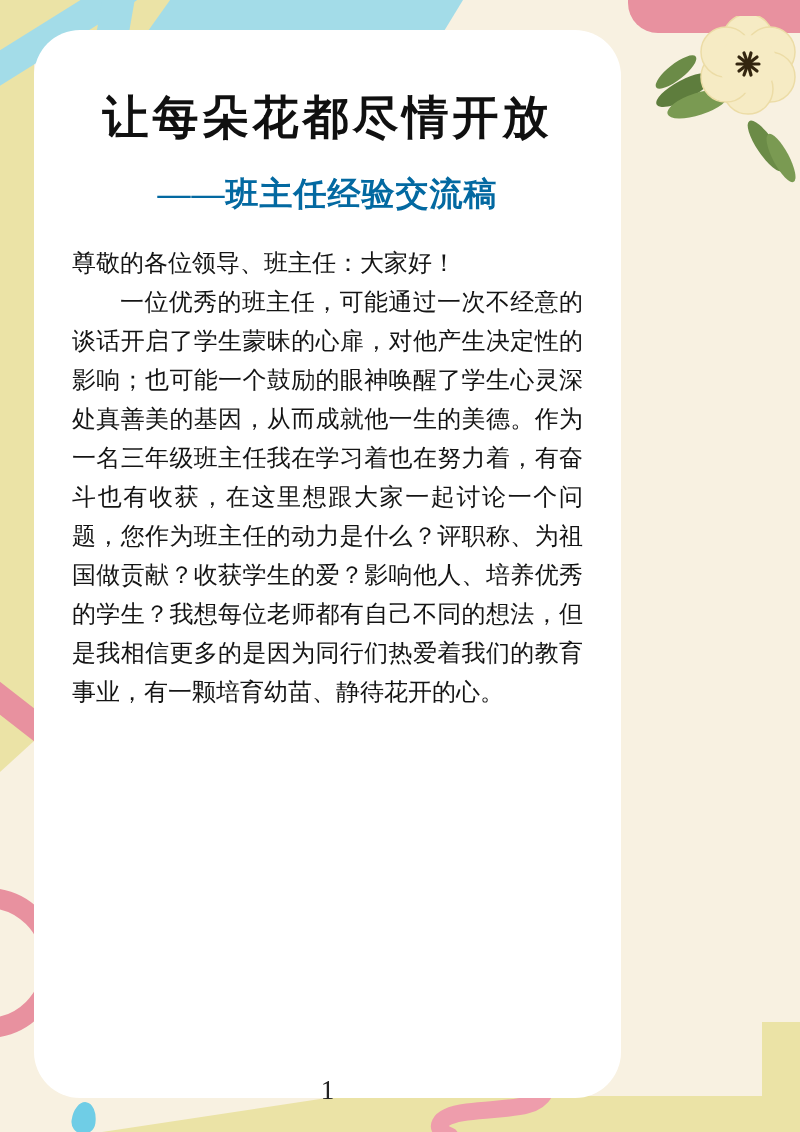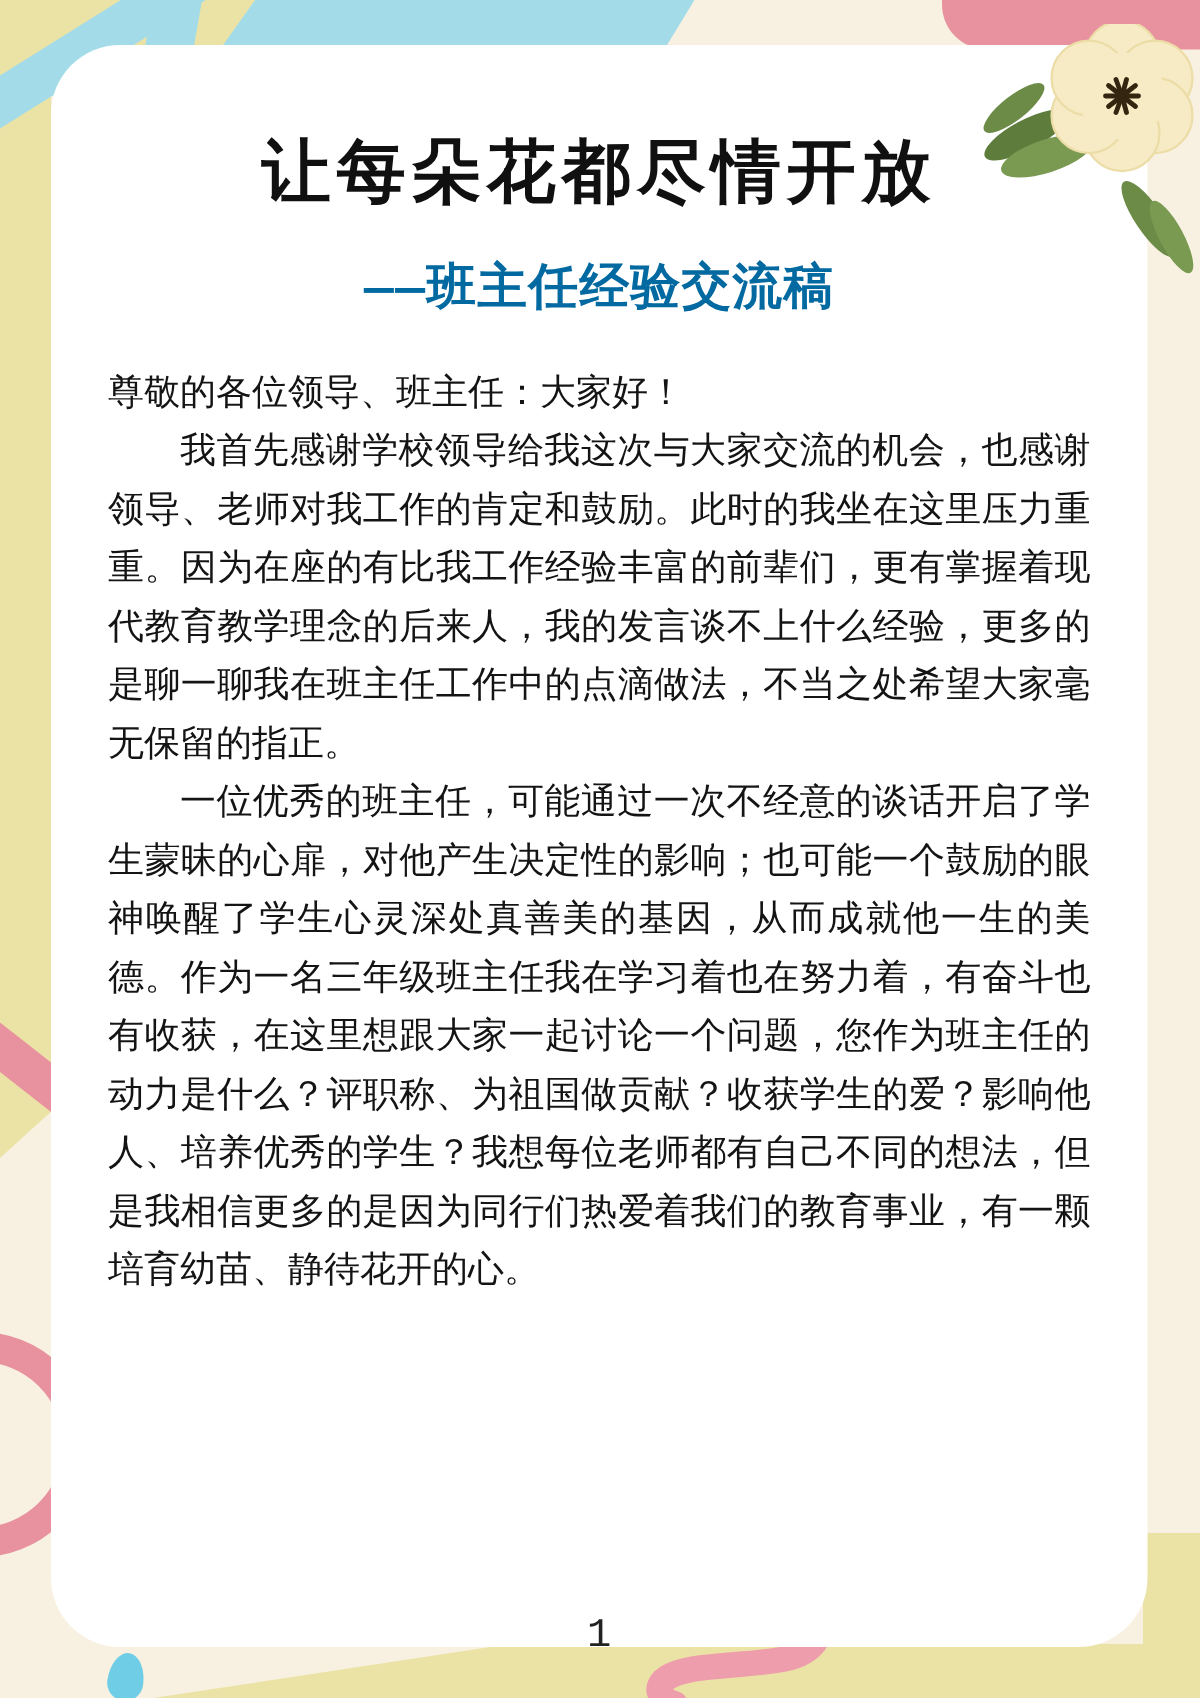--- a/index.html
+++ b/index.html
@@ -26,23 +26,23 @@
     border-radius:50%;box-sizing:border-box;}
   .band-bottom{position:absolute;left:0;top:1096px;width:800px;height:36px;background:#ebe3a6;}
   .strip-right-yellow{position:absolute;left:762px;top:1022px;width:38px;height:80px;background:#ebe3a6;}
   .wedge-cream{position:absolute;left:0;top:1096px;width:340px;height:36px;background:#f8f1e1;
     clip-path:polygon(0 0,100% 0,30% 100%,0 100%);}
   .drop-blue{position:absolute;left:72px;top:1102px;width:24px;height:32px;background:#6fcde6;
     border-radius:50% 50% 50% 50% / 62% 62% 38% 38%;transform:rotate(8deg);}
   .squiggle-pink{position:absolute;left:415px;top:1090px;}
   
   .card{
-    position:absolute;left:34px;top:30px;width:731px;height:1068px;z-index:1;
+    position:absolute;left:34px;top:30px;width:587px;height:1068px;z-index:1;
     background:#ffffff;border-radius:46px;
-    box-sizing:border-box;padding:60px 38px 0 38px;font-family:Liberation Mono, monospace;
+    box-sizing:border-box;padding:60px 38px 0 38px;
   }
   .doc-title{
     margin:0;text-align:center;color:#101010;
     font-size:46px;line-height:56px;font-weight:bold;letter-spacing:4px;
   }
   .doc-subtitle{
     margin:28px 0 0 0;text-align:center;color:#0369a1;
     font-size:33px;line-height:40px;font-weight:bold;letter-spacing:1px;
   }
   .doc-body{margin-top:30px;color:#141414;}
@@ -77,21 +77,20 @@
   <svg class="squiggle-pink" width="170" height="44" viewBox="0 0 170 44">
     <path d="M 35 46 C 18 40 20 26 52 22 C 95 17 120 20 130 2" fill="none" stroke="#ee9dac" stroke-width="17" stroke-linecap="round"></path>
   </svg>
 </div>
 
 <div class="card">
   <h1 class="doc-title">让每朵花都尽情开放</h1>
   <h2 class="doc-subtitle">——班主任经验交流稿</h2>
   <div class="doc-body">
     <p>尊敬的各位领导、班主任：大家好！</p>
-    <p class="indent">我首先感谢学校领导给我这次与大家交流的机会，也感谢领导、老师对我工作的肯定和鼓励。此时的我坐在这里压力重重。因为在座的有比我工作经验丰富的前辈们，更有掌握着现代教育教学理念的后来人，我的发言谈不上什么经验，更多的是聊一聊我在班主任工作中的点滴做法，不当之处希望大家毫无保留的指正。</p>
     <p class="indent">一位优秀的班主任，可能通过一次不经意的谈话开启了学生蒙昧的心扉，对他产生决定性的影响；也可能一个鼓励的眼神唤醒了学生心灵深处真善美的基因，从而成就他一生的美德。作为一名三年级班主任我在学习着也在努力着，有奋斗也有收获，在这里想跟大家一起讨论一个问题，您作为班主任的动力是什么？评职称、为祖国做贡献？收获学生的爱？影响他人、培养优秀的学生？我想每位老师都有自己不同的想法，但是我相信更多的是因为同行们热爱着我们的教育事业，有一颗培育幼苗、静待花开的心。</p>
   </div>
   <div class="page-num">1</div>
 </div>
 
 <svg class="flower" width="148" height="168" viewBox="0 0 148 168">
 
   <g>
     <ellipse cx="24" cy="56" rx="25" ry="8" fill="#6b8b47" transform="rotate(-38 24 56)"></ellipse>
     <ellipse cx="32" cy="74" rx="31" ry="10" fill="#5e7d3d" transform="rotate(-28 32 74)"></ellipse>

